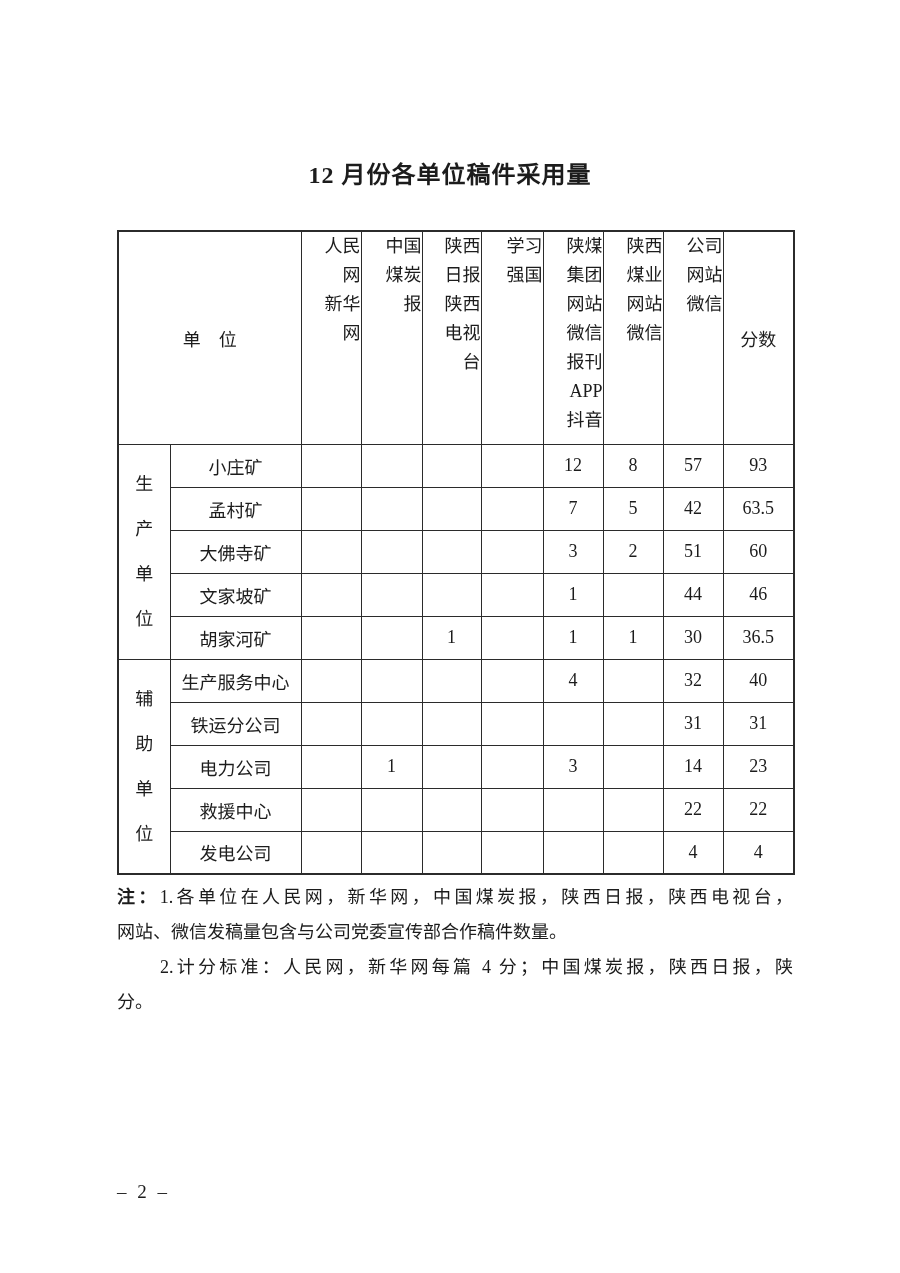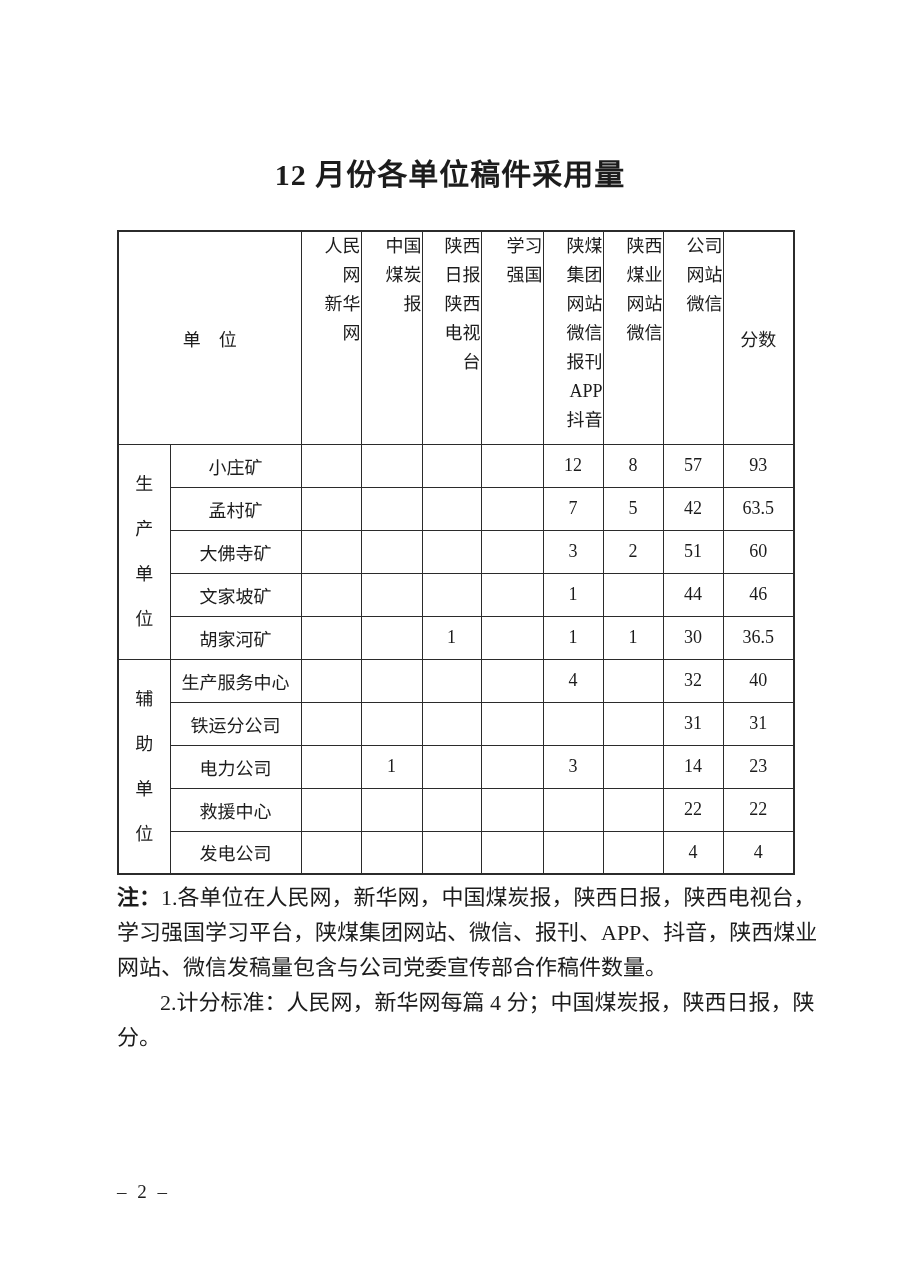--- a/index.html
+++ b/index.html
@@ -4,21 +4,21 @@
 <style>
   html,body { margin:0; padding:0; }
   body {
     width:900px; height:1273px; position:relative;
     background:#ffffff; color:#1c1c1c;
     font-family:"Liberation Serif","DejaVu Serif",serif;
     overflow:hidden;
   }
   .title {
     position:absolute; top:156px; left:0; width:900px;
-    text-align:center; font-size:30px; font-weight:bold;
+    text-align:center; font-size:24px; font-weight:bold;
     letter-spacing:1px; line-height:38px;
   }
   table.doc-table {
     position:absolute; left:117px; top:230px; width:676px;
     border-collapse:collapse; table-layout:fixed;
     border:2px solid #2b2b2b;
   }
   table.doc-table td {
     border:1.5px solid #2b2b2b; padding:0;
     font-size:18px; text-align:center; overflow:hidden;
@@ -28,21 +28,21 @@
   td.col-header { vertical-align:top; padding-top:5px; }
   td.col-header .hline { line-height:29px; height:29px;text-align:right; }
   td.pad-extra { padding-top:34px;margin-left:20px; }
   td.v-mid { vertical-align:middle; padding-top:0; }
   td.unit-header-cell { vertical-align:middle; font-size:19px; }
   td.group-cell { vertical-align:middle; }
   .group-stack { display:flex; flex-direction:column; align-items:center; gap:27px; }
   .group-stack span { display:block; font-size:18px; line-height:18px; }
   td.unit-cell { vertical-align:middle; font-size:18px;margin-top:38px; }
   td.val-cell { vertical-align:middle; font-size:19px; }
-  .notes { position:absolute; left:117px; top:880px; width:676px; font-size:22px; }
+  .notes { position:absolute; left:117px; top:880px; width:676px; font-size:18px; }
   .note-line { height:35px; line-height:35px; white-space:nowrap; }
   .note-just { text-align:justify; text-align-last:justify; }
   .note-left { text-align:right; text-align-last:left; }
   .note-indent { text-indent:43px; }
   .note-label { font-weight:bold; }
   .page-number {
     position:absolute; left:117px; top:1180px;
     font-size:19px; letter-spacing:3px; line-height:24px;
   }
 </style>
@@ -237,19 +237,18 @@
     <td class="val-cell"></td>
     <td class="val-cell"></td>
     <td class="val-cell">4</td>
     <td class="val-cell">4</td>
   </tr>
 </tbody>
   </table>
 
 <div class="notes">
   <div class="note-line note-just"><span class="note-label">注：</span><span>1.各单位在人民网，新华网，中国煤炭报，陕西日报，陕西电视台，</span></div>
-  <div class="note-line note-just">学习强国学习平台，陕煤集团网站、微信、报刊、APP、抖音，陕西煤业</div>
   <div class="note-line note-left">网站、微信发稿量包含与公司党委宣传部合作稿件数量。</div>
   <div class="note-line note-just note-indent">2.计分标准：人民网，新华网每篇 4 分；中国煤炭报，陕西日报，陕</div>
   <div class="note-line note-left">分。</div>
 </div>
 
 <div class="page-number">– 2 –</div>
 
 </body></html>

